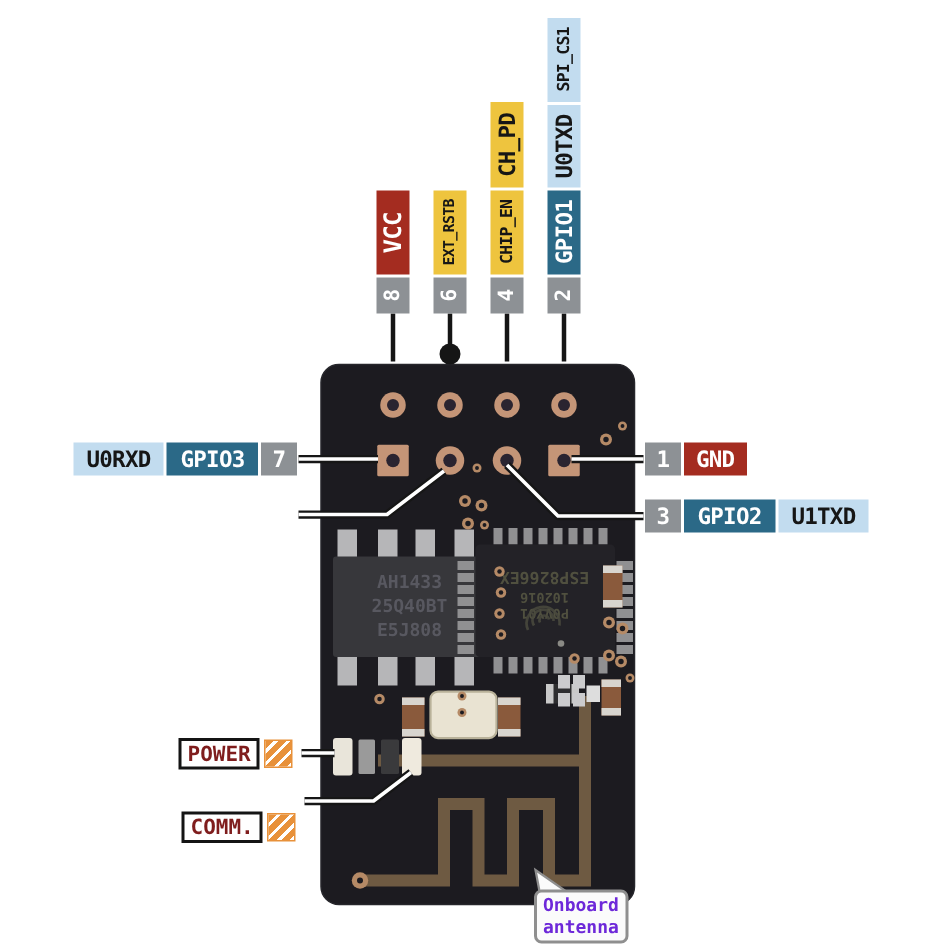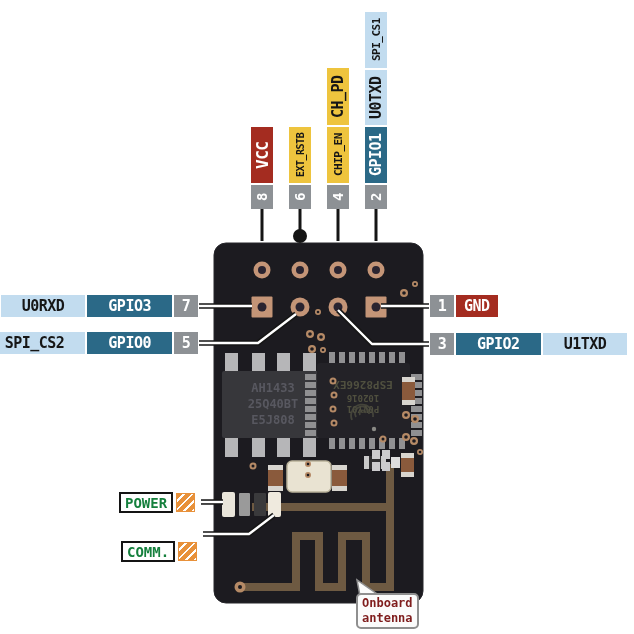--- a/index.html
+++ b/index.html
@@ -9,31 +9,31 @@
   .badge{position:absolute;display:flex;align-items:center;justify-content:center;
          font-weight:bold;box-sizing:border-box;letter-spacing:-0.5px;}
   .v{writing-mode:vertical-rl;transform:rotate(180deg);}
   .c-red{background:#a42c20;color:#ffffff;}
   .c-yellow{background:#eec43e;color:#161616;}
   .c-dkblue{background:#2b6987;color:#ffffff;}
   .c-ltblue{background:#c2dcef;color:#161616;}
   .c-gray{background:#8d9195;color:#ffffff;}
   .hrow{position:absolute;display:flex;gap:2px;align-items:center;}
   .badge2{height:22px;display:flex;align-items:center;justify-content:center;
-          font-weight:bold;font-size:15px;padding:0 21px;letter-spacing:-0.5px;box-sizing:border-box;}
+          font-weight:bold;font-size:15px;padding:0 9px;letter-spacing:-0.5px;box-sizing:border-box;}
   .numbox{width:24px;padding:0;font-size:15px;}
   .wide{padding:0 8px;}
   .legend-row{position:absolute;display:flex;gap:3px;align-items:center;}
-  .legend-box{height:21px;display:flex;align-items:center;background:#ffffff;color:#15803d;
+  .legend-box{height:21px;display:flex;align-items:center;background:#ffffff;color:#7f1d1d;
               border:2px solid #141414;font-weight:bold;font-size:14px;padding:0 4px;box-sizing:border-box;}
   .hatch{width:19px;height:19px;background:repeating-linear-gradient(135deg,#e8913a 0 4px,#ffffff 4px 6px);
          border:1px solid #e8913a;box-sizing:border-box;}
   .tooltip{position:absolute;left:356px;top:593px;background:#fbfbfb;border:2px solid #8f8f8f;
            border-radius:5px;padding:1px 4px;font-weight:bold;font-size:12px;line-height:15px;
-           color:#7f1d1d;text-align:center;}
+           color:#6d28d9;text-align:center;}
 </style>
 </head>
 <body>
 
 <div class="canvas">
 
   <svg class="art" width="634" height="634" viewBox="0 0 634 634">
 
     <rect x="214" y="243" width="209" height="360" rx="12" fill="#1c1b20" stroke="#26262b" stroke-width="1"></rect>
 
@@ -256,25 +256,20 @@
   <div class="badge v c-ltblue" style="left:365px;top:12px;width:22px;height:56px;font-size:11px">SPI_CS1</div>
   <div class="badge v c-ltblue" style="left:365px;top:70px;width:22px;height:55px;font-size:15px">U0TXD</div>
   <div class="badge v c-dkblue" style="left:365px;top:127px;width:22px;height:56px;font-size:15px">GPIO1</div>
   <div class="badge v c-gray" style="left:365px;top:185px;width:22px;height:24px;font-size:14px">2</div>
 
   <div class="hrow" style="right:436px;top:295px">
     <span class="badge2 c-ltblue">U0RXD</span>
     <span class="badge2 c-dkblue">GPIO3</span>
     <span class="badge2 c-gray numbox">7</span>
   </div>
-  <div class="hrow" style="right:436px;top:332px">
-    <span class="badge2 c-ltblue">SPI_CS2</span>
-    <span class="badge2 c-dkblue">GPIO0</span>
-    <span class="badge2 c-gray numbox">5</span>
-  </div>
 
   <div class="hrow" style="left:430px;top:295px">
     <span class="badge2 c-gray numbox">1</span>
     <span class="badge2 c-red wide">GND</span>
   </div>
   <div class="hrow" style="left:430px;top:333px">
     <span class="badge2 c-gray numbox">3</span>
     <span class="badge2 c-dkblue">GPIO2</span>
     <span class="badge2 c-ltblue">U1TXD</span>
   </div>

